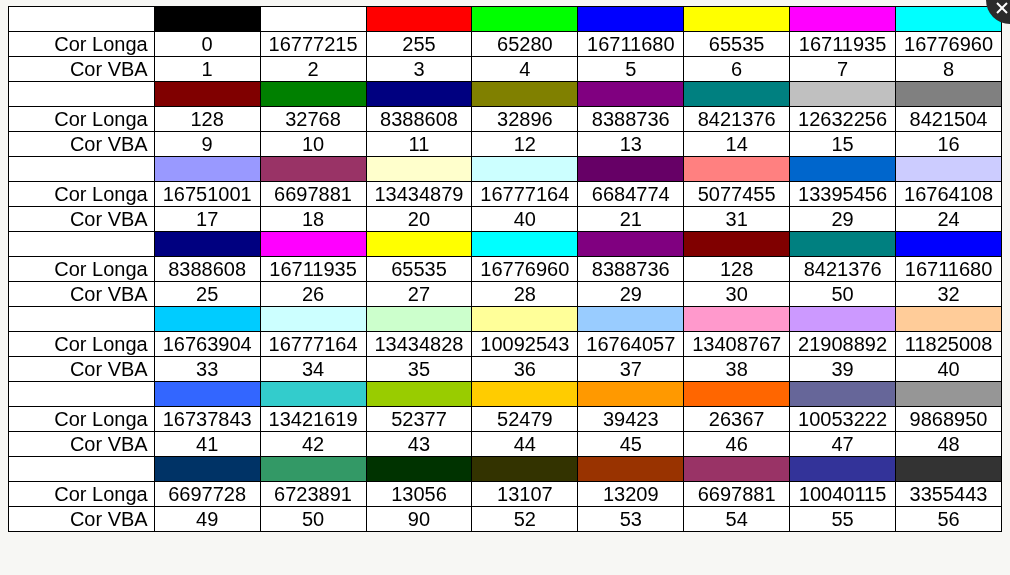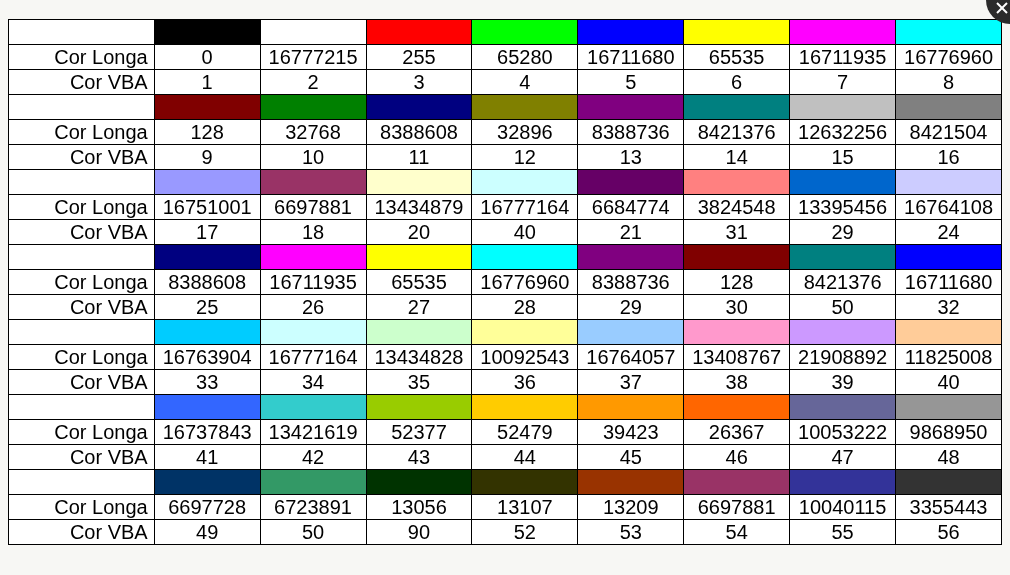--- a/index.html
+++ b/index.html
@@ -4,21 +4,21 @@
 <style>
   html, body {
     margin: 0;
     padding: 0;
     background: #f7f7f4;
     font-family: Arial, Helvetica, sans-serif;
     font-size: 20px;
     color: #000;
   }
   .sheet {
-    padding: 19px 8px;
+    padding: 6px 8px;
     width: 994px;
   }
   table.color-table {
     border-collapse: collapse;
     width: 100%;
     background: #fff;
   }
   table.color-table td {
     border: 1px solid #000;
     text-align: center;
@@ -155,21 +155,21 @@
           <td class="swatch" style="background: rgb(0, 102, 204);"></td>
           <td class="swatch" style="background: rgb(204, 204, 255);"></td>
         </tr>
         <tr>
           <td class="label">Cor Longa</td>
           <td>16751001</td>
           <td>6697881</td>
           <td>13434879</td>
           <td>16777164</td>
           <td>6684774</td>
-          <td>3824548</td>
+          <td>5077455</td>
           <td>13395456</td>
           <td>16764108</td>
         </tr>
         <tr>
           <td class="label">Cor VBA</td>
           <td>17</td>
           <td>18</td>
           <td>20</td>
           <td>40</td>
           <td>21</td>

